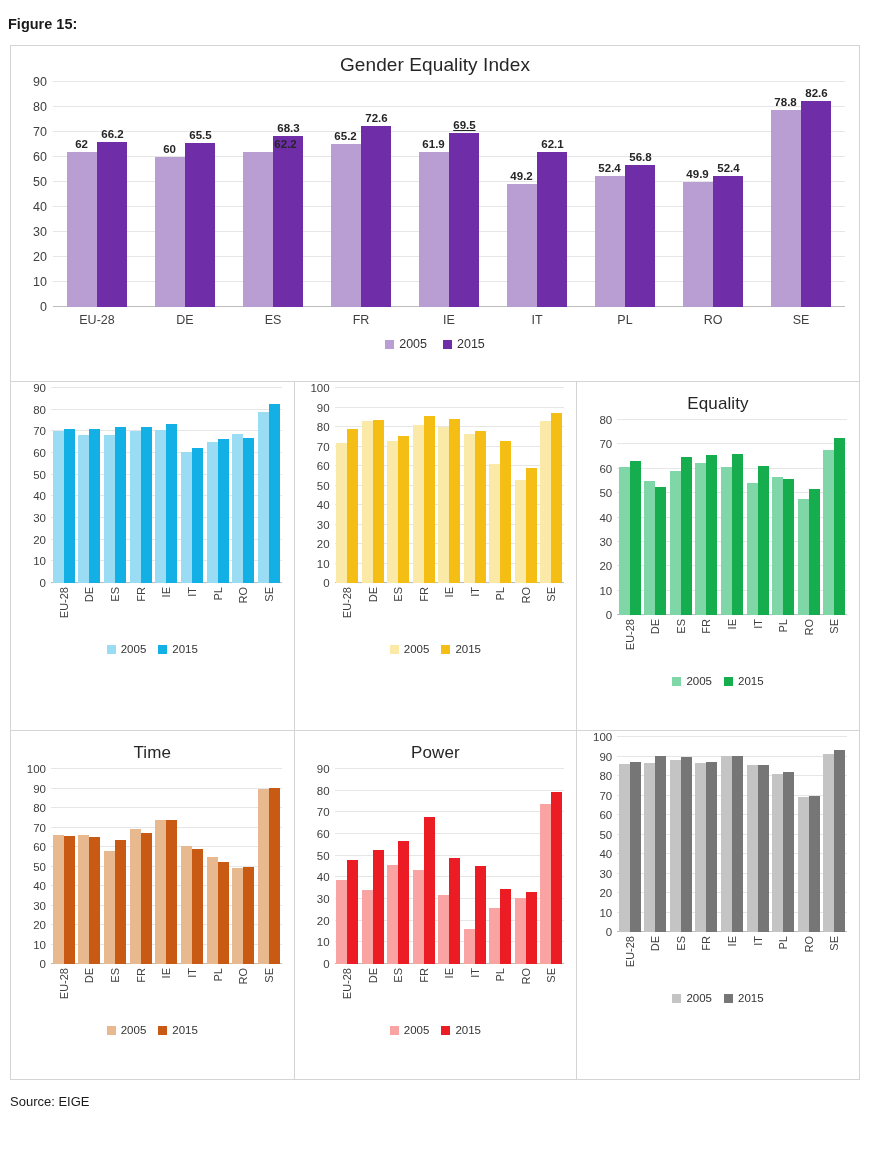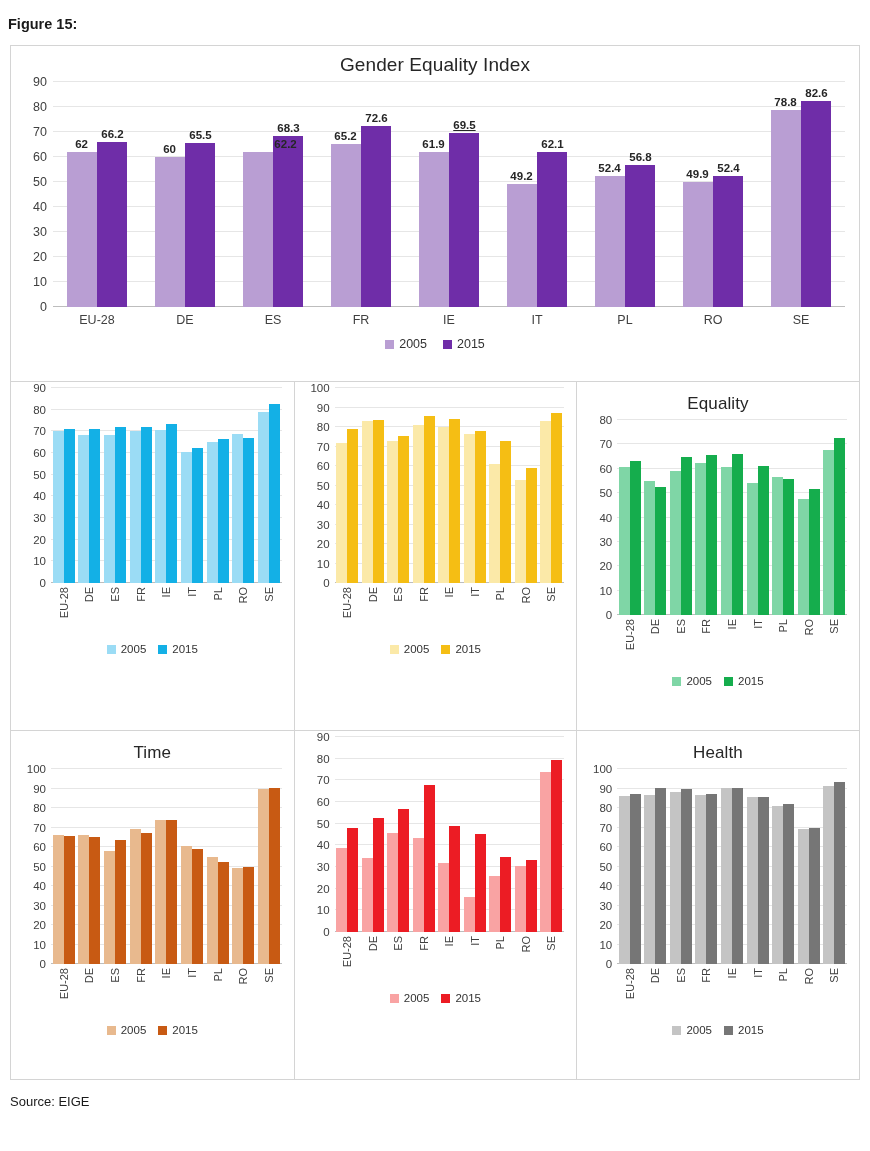--- a/index.html
+++ b/index.html
@@ -706,20 +706,21 @@
             <span class="swatch" style="background: rgb(232, 185, 142);"></span>
             <span>2005</span>
           </div>
           <div class="legend-item">
             <span class="swatch" style="background: rgb(200, 90, 19);"></span>
             <span>2015</span>
           </div>
         </div>
     </div>
     <div class="panel panel-small">
+      <div class="chart-title chart-title-small">Power</div>
       <div class="plot plot-small">
           <div class="gridline zero" style="bottom: 0%;">
             <span class="ytick ytick-small">0</span>
           </div>
           <div class="gridline" style="bottom: 11.1111%;">
             <span class="ytick ytick-small">10</span>
           </div>
           <div class="gridline" style="bottom: 22.2222%;">
             <span class="ytick ytick-small">20</span>
           </div>
@@ -817,21 +818,20 @@
             <span class="swatch" style="background: rgb(249, 163, 163);"></span>
             <span>2005</span>
           </div>
           <div class="legend-item">
             <span class="swatch" style="background: rgb(236, 28, 36);"></span>
             <span>2015</span>
           </div>
         </div>
     </div>
     <div class="panel panel-small">
-      <div class="chart-title chart-title-small">Health</div>
       <div class="plot plot-small">
           <div class="gridline zero" style="bottom: 0%;">
             <span class="ytick ytick-small">0</span>
           </div>
           <div class="gridline" style="bottom: 10%;">
             <span class="ytick ytick-small">10</span>
           </div>
           <div class="gridline" style="bottom: 20%;">
             <span class="ytick ytick-small">20</span>
           </div>

